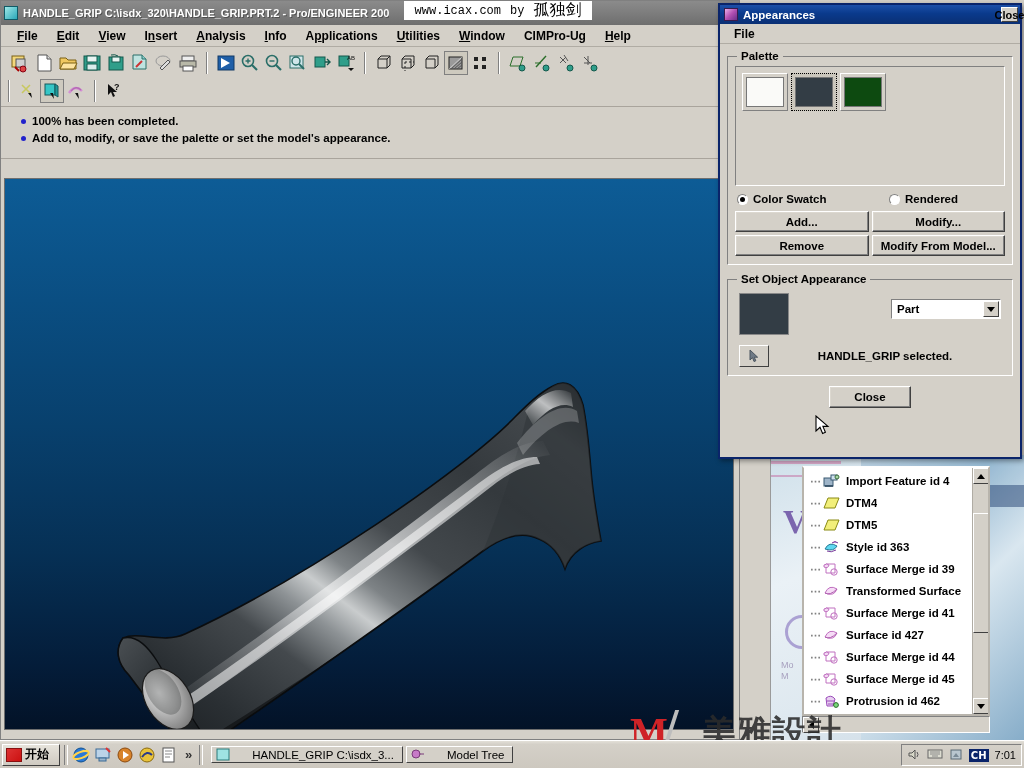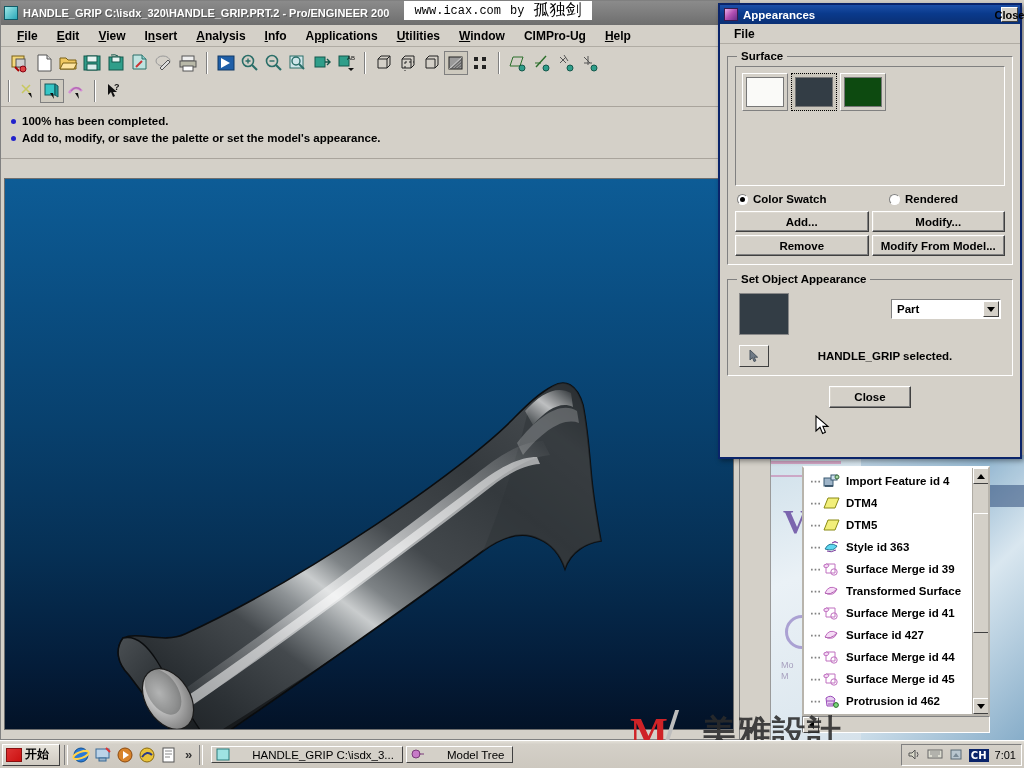--- a/index.html
+++ b/index.html
@@ -132,21 +132,21 @@
   }
   .tbtn.pressed {
     border: 1px solid #808080;
     background: #cecabf;
   }
   .tbtn svg { display: block; }
 
   .msg-area {
     height: 52px;
     background: #d4d0c8;
-    padding: 6px 0 0 10px;
+    padding: 6px 0 0 20px;
     border-bottom: 1px solid #a9a49c;
   }
   .msg-line {
     display: flex; align-items: center; gap: 6px;
     font: bold 11.5px "Liberation Sans", sans-serif;
     color: #000; line-height: 17px;
   }
   .msg-dot { width: 5px; height: 5px; border-radius: 50%; background: #2222cc; flex: none; }
 
   .viewport {
@@ -797,21 +797,21 @@
       <div class="dlg-close">Close</div>
     </div>
 
     <div class="dlg-menubar">
       <div class="mi">File</div>
     </div>
 
     <div class="dlg-body">
 
       <fieldset class="grp">
-        <legend>Surface</legend>
+        <legend>Palette</legend>
 
         <div class="palette-box">
           <div class="swatch-cell">
             <div class="swatch" style="background:#fafaf8"></div>
           </div>
           <div class="swatch-cell selected">
             <div class="swatch" style="background:#333d45"></div>
           </div>
           <div class="swatch-cell">
             <div class="swatch" style="background:#0d4a10"></div>

